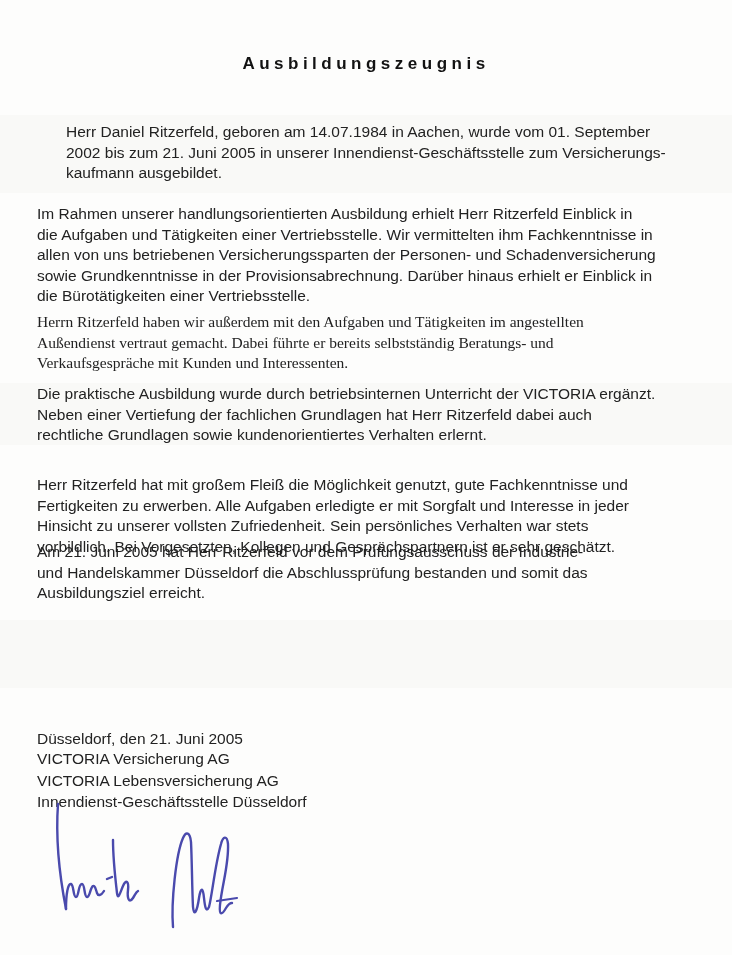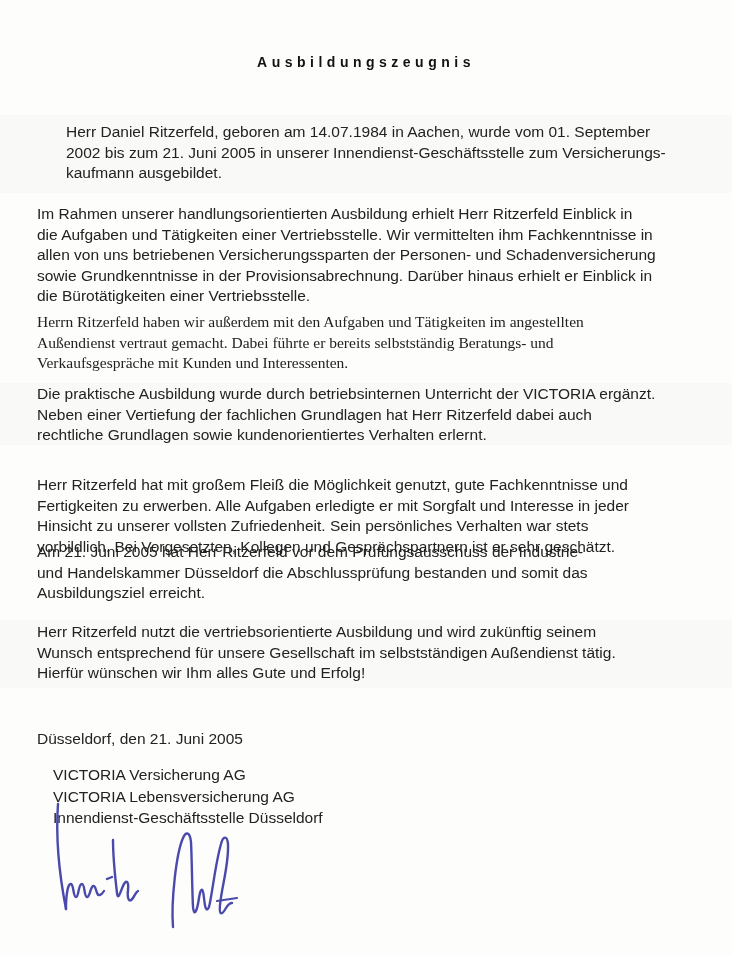--- a/index.html
+++ b/index.html
@@ -15,21 +15,21 @@
     overflow: hidden;
     font-family: "Liberation Sans", "DejaVu Sans", sans-serif;
     color: #1e1e1e;
   }
   .doc-title {
     position: absolute;
     top: 54px;
     left: 0;
     width: 732px;
     text-align: center;
-    font-size: 14px;
+    font-size: 17px;
     font-weight: bold;
     letter-spacing: 4.5px;
     color: #121212;
   }
   .para {
     position: absolute;
     left: 37px;
     width: 672px;
     margin: 0;
     font-size: 15.5px;
@@ -49,21 +49,21 @@
     left: 37px;
     top: 730px;
     margin: 0;
     font-size: 15.5px;
     color: #222222;
   }
   .company-block {
     position: absolute;
     left: 37px;
     top: 748px;
-    margin: 16px;
+    margin: 0;
     font-size: 15.5px;
     line-height: 21.5px;
     white-space: pre-line;
     color: #222222;
   }
   .signature-svg {
     position: absolute;
     left: 40px;
     top: 780px;
     width: 220px;
@@ -111,23 +111,20 @@
 
   <p class="para p4">Herr Ritzerfeld hat mit großem Fleiß die Möglichkeit genutzt, gute Fachkenntnisse und
 Fertigkeiten zu erwerben. Alle Aufgaben erledigte er mit Sorgfalt und Interesse in jeder
 Hinsicht zu unserer vollsten Zufriedenheit. Sein persönliches Verhalten war stets
 vorbildlich. Bei Vorgesetzten, Kollegen und Gesprächspartnern ist er sehr geschätzt.</p>
 
   <p class="para p5">Am 21. Juni 2005 hat Herr Ritzerfeld vor dem Prüfungsausschuss der Industrie-
 und Handelskammer Düsseldorf die Abschlussprüfung bestanden und somit das
 Ausbildungsziel erreicht.</p>
 
-  <p class="para p6">Herr Ritzerfeld nutzt die vertriebsorientierte Ausbildung und wird zukünftig seinem
-Wunsch entsprechend für unsere Gesellschaft im selbstständigen Außendienst tätig.
-Hierfür wünschen wir Ihm alles Gute und Erfolg!</p>
 
   <p class="date-line">Düsseldorf, den 21. Juni 2005</p>
 
   <p class="company-block">VICTORIA Versicherung AG
 VICTORIA Lebensversicherung AG
 Innendienst-Geschäftsstelle Düsseldorf</p>
 
   <svg class="signature-svg" viewBox="0 0 220 170" fill="none">
 
     <path stroke-width="2.4" stroke-linecap="round" stroke-linejoin="round" d="M18,24 C16,52 18,88 26,129" stroke="#4a4aad"></path>

